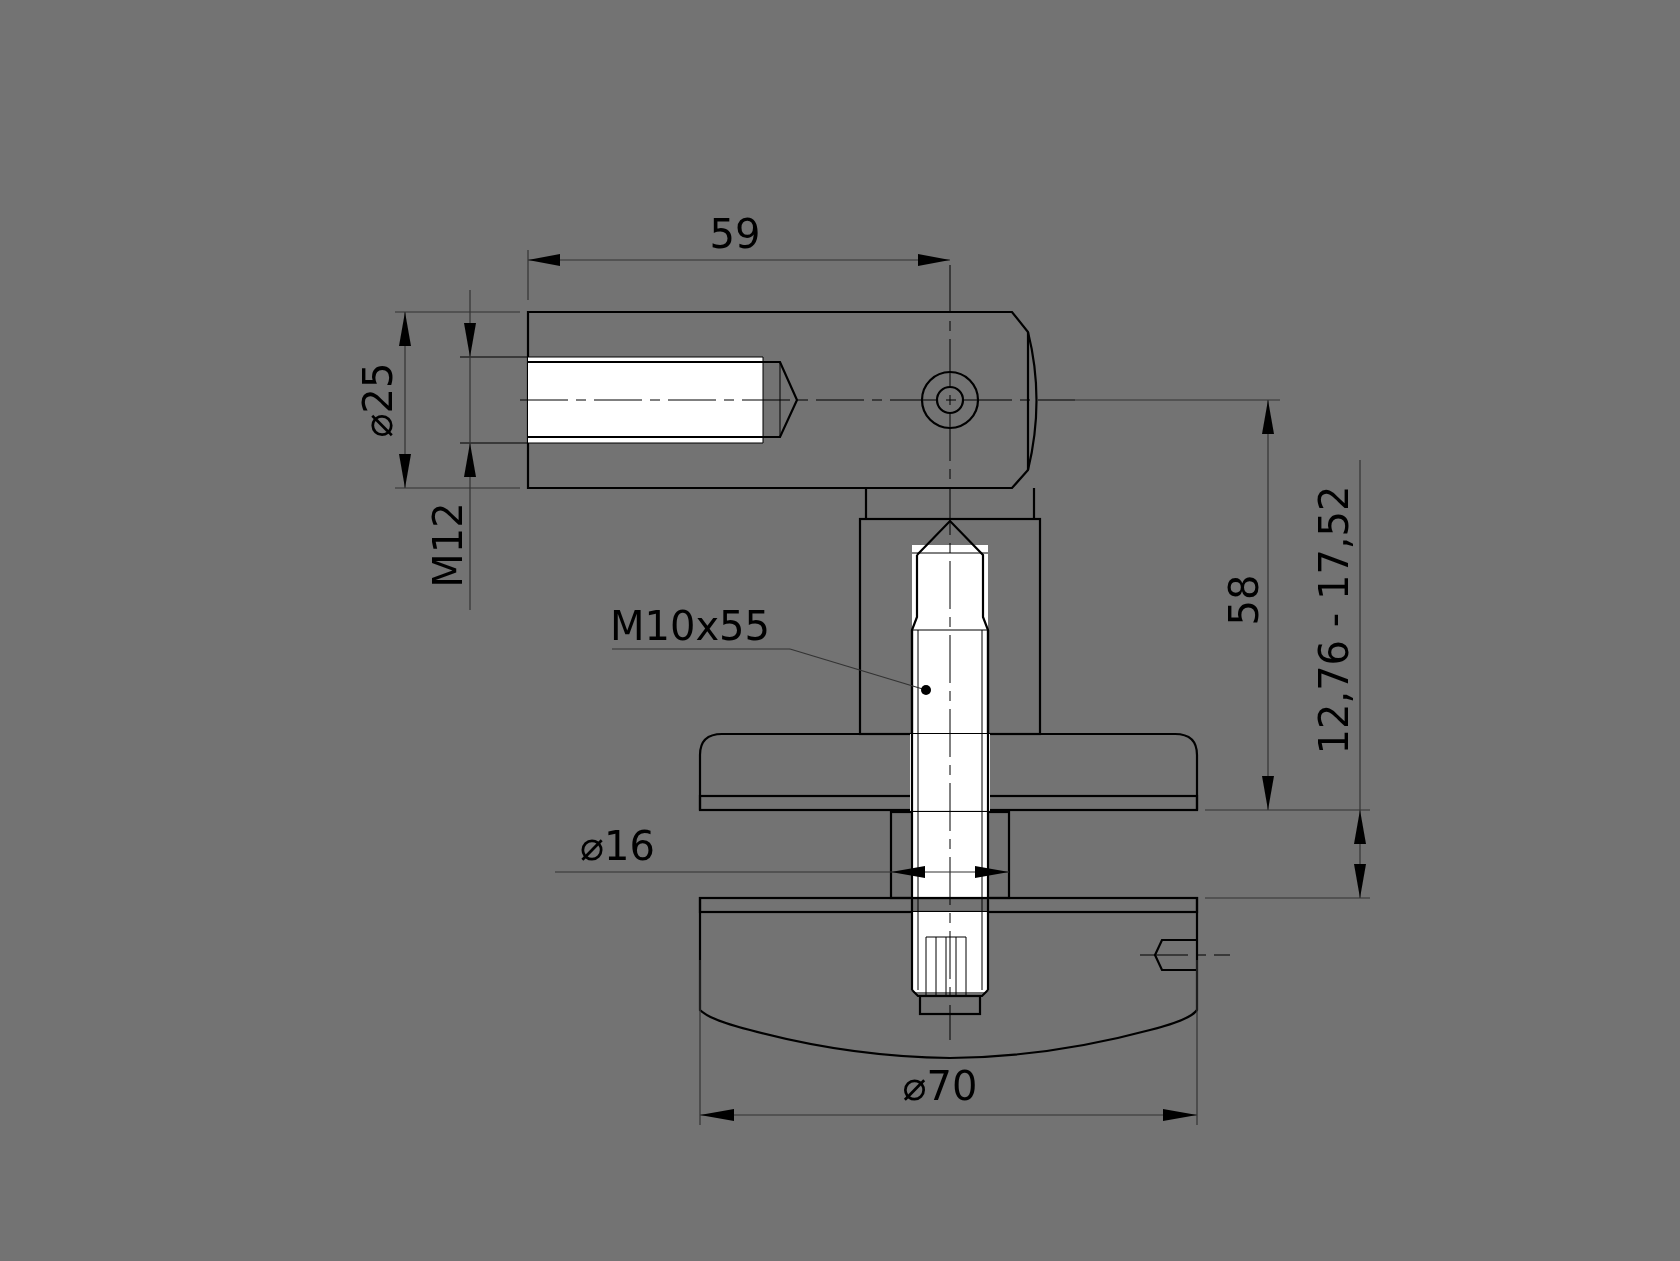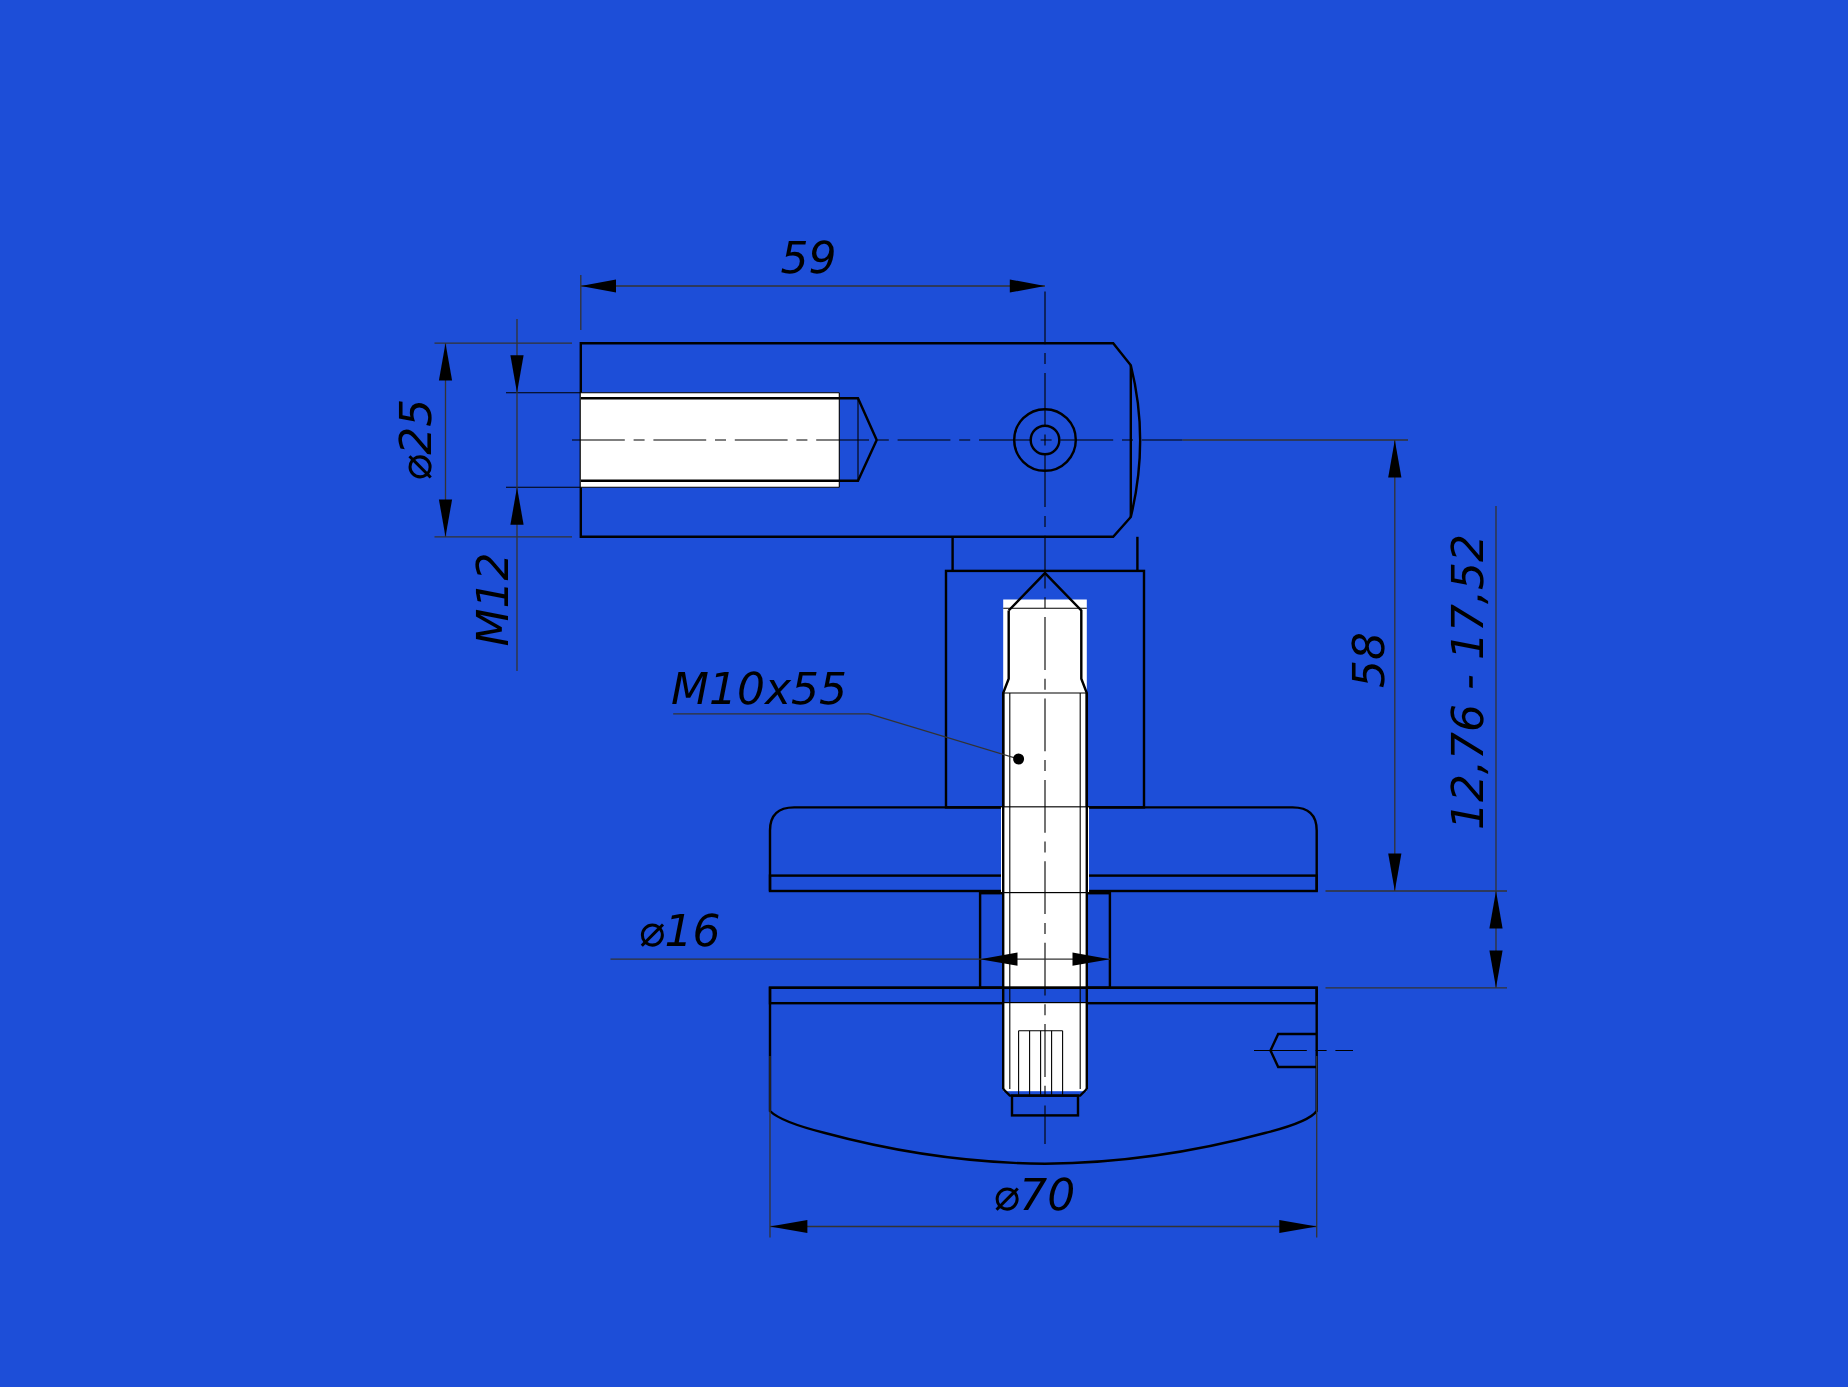--- a/index.html
+++ b/index.html
@@ -1,16 +1,16 @@
 <!DOCTYPE html>
 <html><head>
 <meta charset="utf-8">
 <style>
   html, body { margin:0; padding:0; background:#ffffff; }
-  #canvas { position:relative; width:1680px; height:1261px; background:#1d4ed8; overflow:hidden;font-style:italic; }
+  #canvas { position:relative; width:1680px; height:1261px; background:#737373; overflow:hidden; }
   svg { position:absolute; left:0; top:0; }
   .lbl { font-family: "DejaVu Sans", sans-serif; font-size:40px; fill:#000; }
   .thick { stroke:#000; stroke-width:2.2; fill:none; }
   .thin { stroke:#000; stroke-width:1; fill:none; }
   .dim { stroke:#333; stroke-width:1.2; fill:none; }
   .center { stroke:#000; stroke-width:1; fill:none; stroke-dasharray:48 8 10 8; }
   .arrow { fill:#000; stroke:none; }
 </style>
 </head>
 <body>

